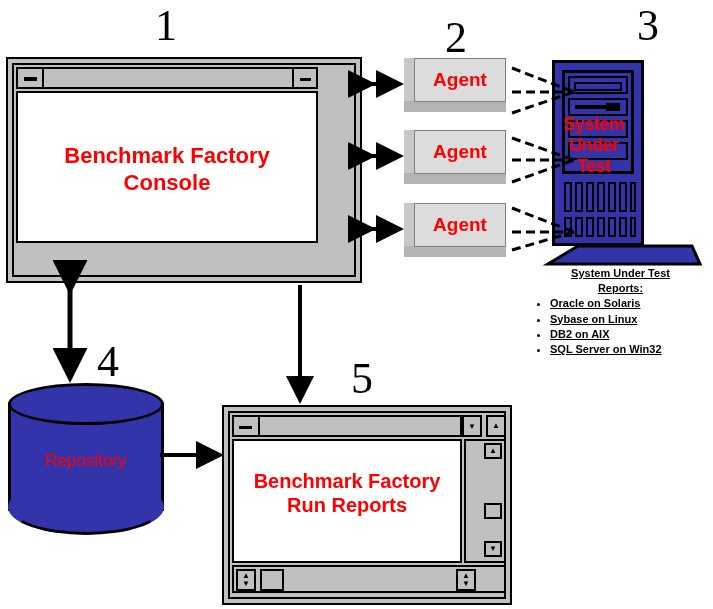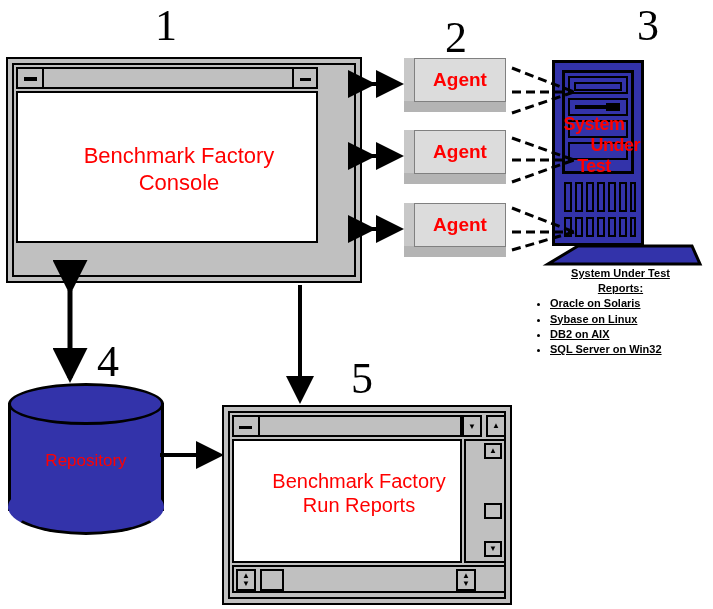--- a/index.html
+++ b/index.html
@@ -61,25 +61,24 @@
     box-sizing: border-box;
   }
   .sysdash {
     position: absolute;
     background: #000000;
   }
   .red-label {
     position: absolute;
     color: #ff0000;
     font-family: "Liberation Sans", sans-serif;
-    font-weight: normal;
+    font-weight: bold;
     text-align: center;
     line-height: 1.22;
     user-select: none;
-    margin-left: 12px;
   }
 
   
   .agent-box {
     position: absolute;
   }
   .agent-face {
     position: absolute;
     left: 10px;
     top: 0px;
@@ -338,21 +337,21 @@
     <div class="vent-col" style="left:16px; top:157px; width:8px; height:20px;"></div>
     <div class="vent-col" style="left:27px; top:157px; width:8px; height:20px;"></div>
     <div class="vent-col" style="left:38px; top:157px; width:8px; height:20px;"></div>
     <div class="vent-col" style="left:49px; top:157px; width:8px; height:20px;"></div>
     <div class="vent-col" style="left:60px; top:157px; width:8px; height:20px;"></div>
     <div class="vent-col" style="left:71px; top:157px; width:8px; height:20px;"></div>
     <div class="vent-col" style="left:82px; top:157px; width:6px; height:20px;"></div>
 
     <div class="abs" style="left:0px; top:54px; width:92px;">
       <div class="server-label" style="position:relative; top:0;">System</div>
-      <div class="server-label" style="position:relative; top:0;text-align:right;">Under</div>
+      <div class="server-label" style="position:relative; top:0;">Under</div>
       <div class="server-label" style="position:relative; top:0;">Test</div>
     </div>
   </div>
 
   <svg class="svg-layer">
     <polygon points="578,246 692,246 700,264 548,264" fill="#3333aa" stroke="#000000" stroke-width="3"></polygon>
     <rect x="578" y="60" width="92" height="190" fill="none" stroke="none"></rect>
   </svg>
 
   <div class="sut-caption" style="left:528px; top:266px; width:185px;">

